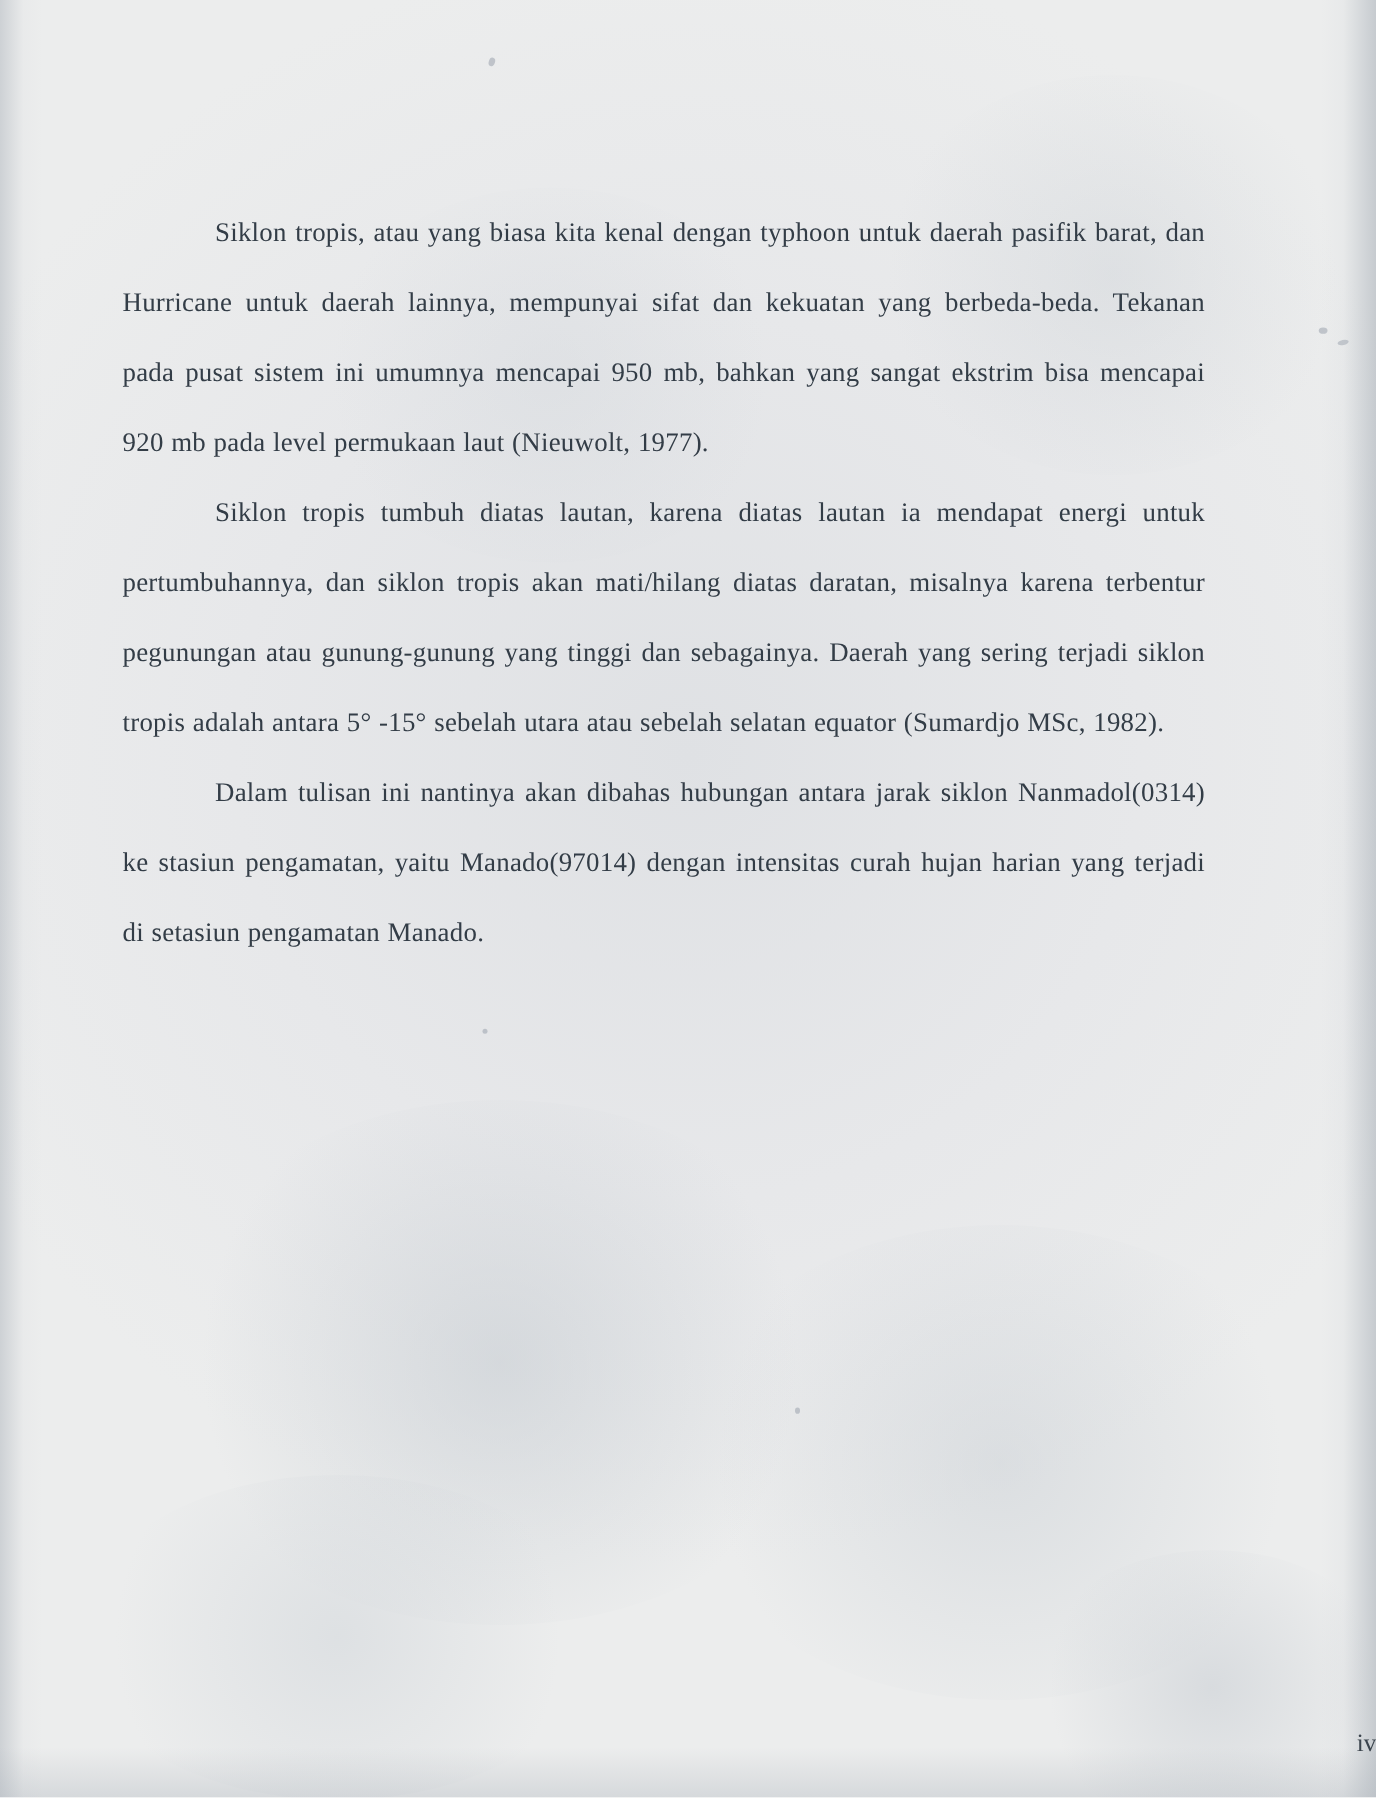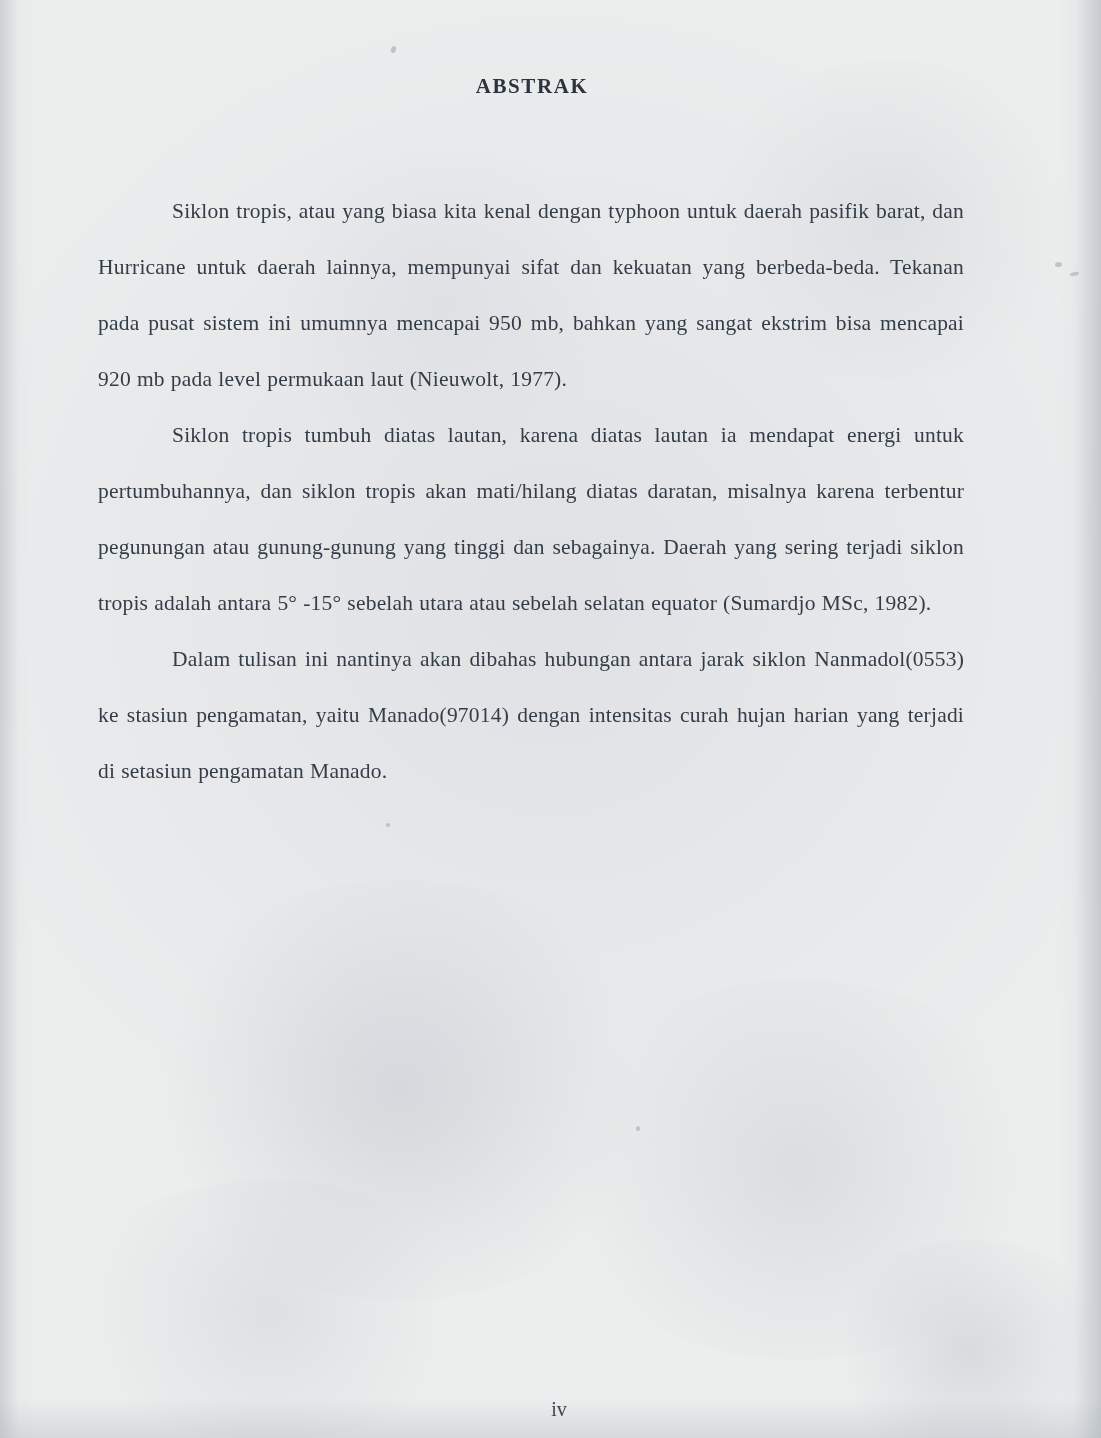--- a/index.html
+++ b/index.html
@@ -96,25 +96,24 @@
     letter-spacing: 0.2px;
     word-spacing: 0.5px;
   }
   p.para + p.para { margin-top: 0; }
 
   .page-number {
     position: absolute;
     left: 17px;
     right: 0;
     top: 1384px;
-    text-align: center;
+    text-align: right;
     font-size: 20px;
     color: #3b444d;
     font-family: "Liberation Serif", serif;
-    margin-top: 14px;
   }
 </style>
 </head>
 <body>
 
 <div class="page">
 
   <div class="blotch b1"></div>
   <div class="blotch b2"></div>
   <div class="blotch b3"></div>
@@ -127,25 +126,24 @@
   <div class="speck s3"></div>
   <div class="speck s4"></div>
   <div class="speck s5"></div>
 
   <div class="edge-left"></div>
   <div class="edge-right"></div>
   <div class="edge-bottom"></div>
 
   <div class="content">
 
-    <h1 class="doc-title">ABSTRAK</h1>
 
     <div class="body-block">
       <p class="para">Siklon tropis, atau yang biasa kita kenal dengan typhoon untuk daerah pasifik barat, dan Hurricane untuk daerah lainnya, mempunyai sifat dan kekuatan yang berbeda-beda. Tekanan pada pusat sistem ini umumnya mencapai 950 mb, bahkan yang sangat ekstrim bisa mencapai 920 mb pada level permukaan laut (Nieuwolt, 1977).</p>
       <p class="para">Siklon tropis tumbuh diatas lautan, karena diatas lautan ia mendapat energi untuk pertumbuhannya, dan siklon tropis akan mati/hilang diatas daratan, misalnya karena terbentur pegunungan atau gunung-gunung yang tinggi dan sebagainya. Daerah yang sering terjadi siklon tropis adalah antara 5° -15° sebelah utara atau sebelah selatan equator (Sumardjo MSc, 1982).</p>
-      <p class="para">Dalam tulisan ini nantinya akan dibahas hubungan antara jarak siklon Nanmadol(0553) ke stasiun pengamatan, yaitu Manado(97014) dengan intensitas curah hujan harian yang terjadi di setasiun pengamatan Manado.</p>
+      <p class="para">Dalam tulisan ini nantinya akan dibahas hubungan antara jarak siklon Nanmadol(0314) ke stasiun pengamatan, yaitu Manado(97014) dengan intensitas curah hujan harian yang terjadi di setasiun pengamatan Manado.</p>
     </div>
 
   </div>
 
   <div class="page-number">iv</div>
 
 </div>
 
 </body></html>

